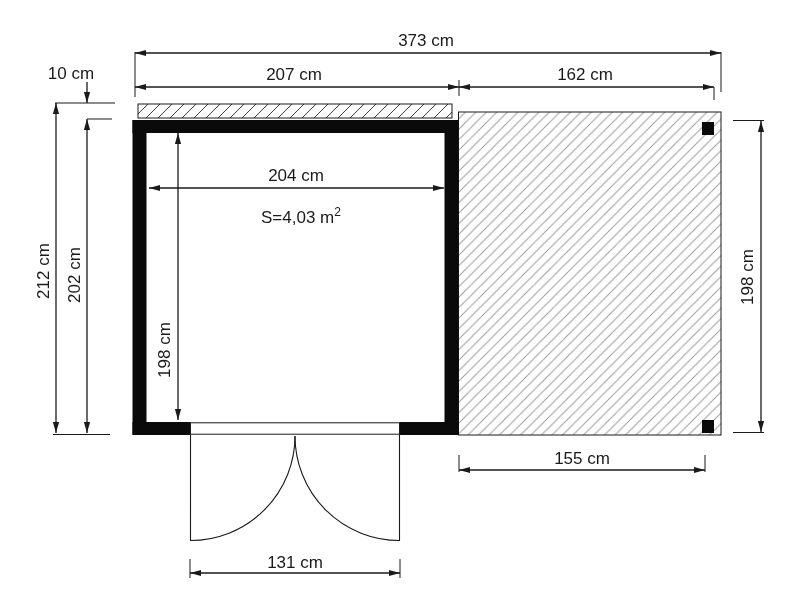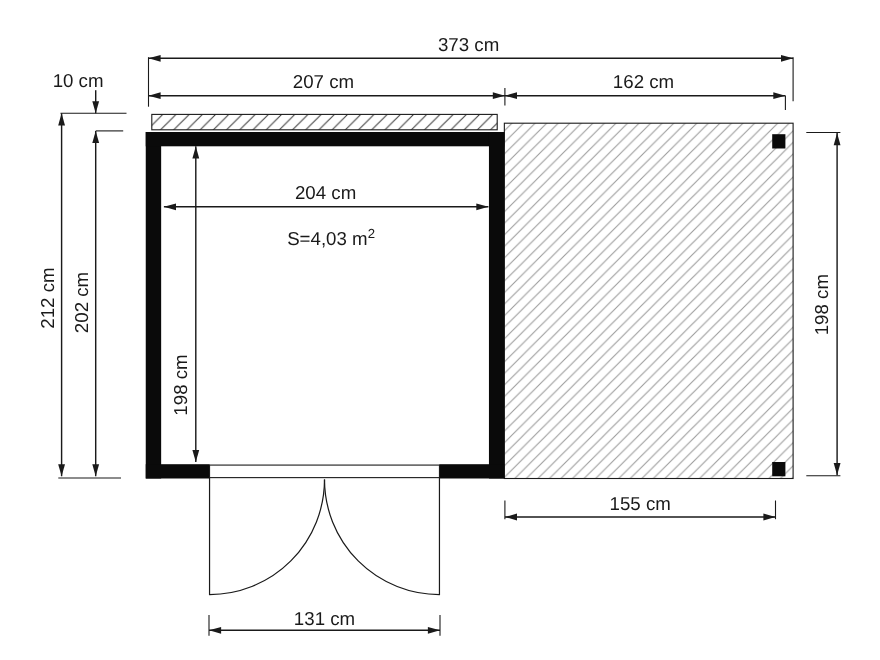--- a/index.html
+++ b/index.html
@@ -1,16 +1,16 @@
 <!DOCTYPE html>
 <html style="--background: #ffffff; --line: #1a1a1a; --wall-fill: #0a0a0a; --overhang-hatch: #3f3f3f; --terrace-hatch: #9c9c9c;"><head>
 <meta charset="utf-8">
 <style>
   html,body{margin:0;padding:0;background:#fff;}
-  .page{position:relative;width:800px;height:600px;background:var(--background,#fff);overflow:hidden;}
+  .page{position:relative;width:800px;height:600px;background:var(--background,#fff);overflow:hidden;border-radius:25px;}
   svg{display:block;}
   .ln{stroke:var(--line,#1a1a1a);stroke-width:1.3;fill:none;}
   .ext{stroke:var(--line,#1a1a1a);stroke-width:1;fill:none;}
   .thin{stroke:var(--line,#1a1a1a);stroke-width:1.1;fill:none;}
   .wall{fill:var(--wall-fill,#0a0a0a);stroke:none;}
   .post{fill:var(--wall-fill,#0a0a0a);stroke:none;}
   .overhang{fill:url(#hatchA);stroke:var(--line,#1a1a1a);stroke-width:1;}
   .terrace{fill:url(#hatchB);stroke:var(--line,#1a1a1a);stroke-width:1;}
   .threshold{fill:#ffffff;stroke:var(--line,#1a1a1a);stroke-width:1;}
   .hatch-a{stroke:var(--overhang-hatch,#3f3f3f);stroke-width:1;fill:none;}

